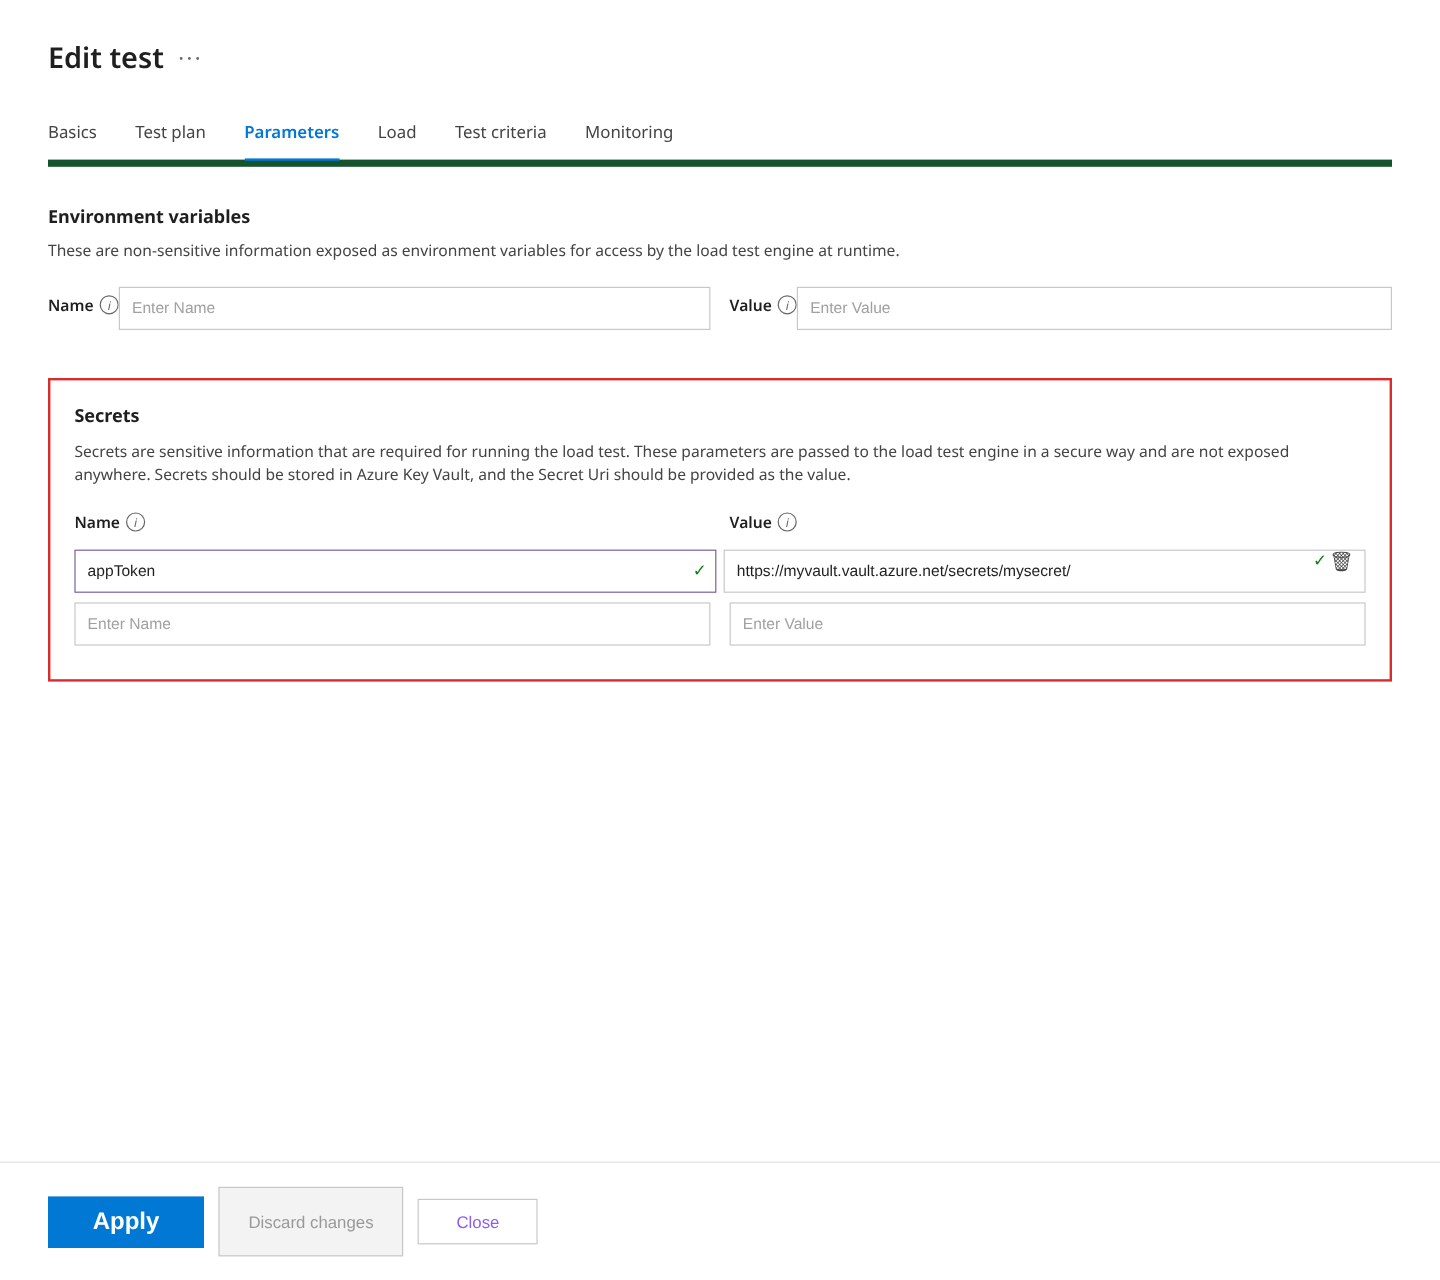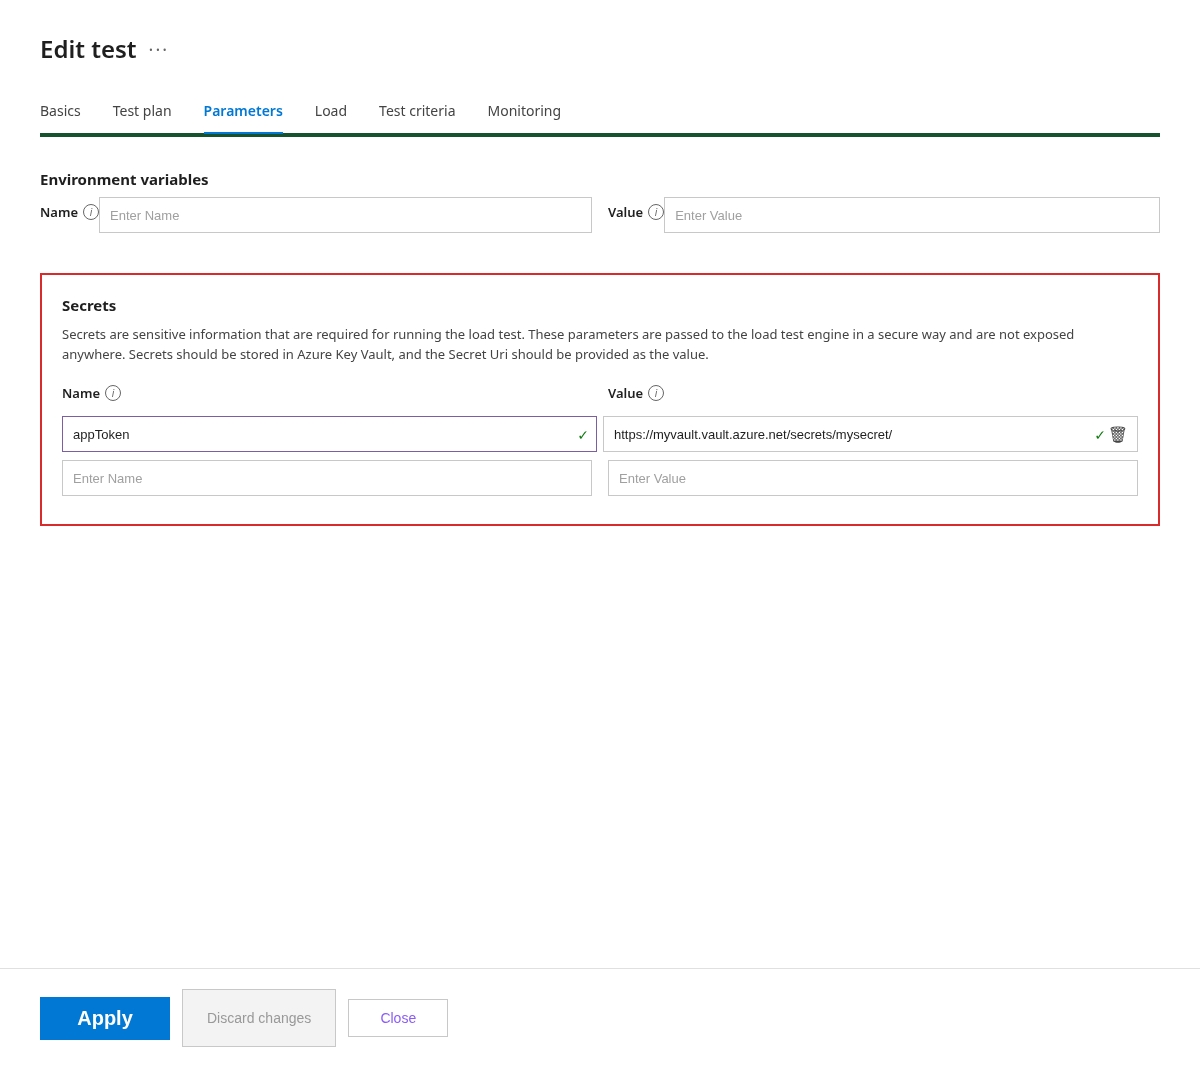--- a/index.html
+++ b/index.html
@@ -29,21 +29,21 @@
     }
     .more-icon {
       color: #666;
       font-size: 18px;
       cursor: pointer;
       letter-spacing: 2px;
     }
     .tabs {
       display: flex;
       gap: 32px;
-      border-bottom: 4px solid #14532d;
+      border-bottom: 6px solid #14532d;
       margin-bottom: 32px;
       align-items: center;
     }
     .tab {
       padding: 8px 0 12px 0;
       font-size: 14px;
       cursor: pointer;
       color: #444;
       border-bottom: 2px solid transparent;
       margin-bottom: -1px;
@@ -113,21 +113,21 @@
     }
     .input-value-row {
       display: flex;
       gap: 6px;
       align-items: stretch;
       margin-bottom: 8px;
     }
     .value-input-wrap {
       position: relative;
       display: flex;
-      align-items: center;
+      align-items: flex-start;
       flex: 1;
     }
     .value-input-wrap input {
       flex: 1;
       height: 36px;
       border: 1px solid #c8c8c8;
       padding: 6px 50px 6px 10px;
       font-size: 13px;
       color: #1f1f1f;
       background: #fff;
@@ -238,20 +238,21 @@
     <div class="tab">Basics</div>
     <div class="tab">Test plan</div>
     <div class="tab active">Parameters</div>
     <div class="tab">Load</div>
     <div class="tab">Test criteria</div>
     <div class="tab">Monitoring</div>
   </nav>
 
   <div class="env-section">
     <div class="section-title">Environment variables</div>
+    <div class="section-desc">These are non-sensitive information exposed as environment variables for access by the load test engine at runtime.</div>
     <div class="field-row">
       <div class="field-group">
         <div class="field-label">
           <span>Name</span>
           <span class="info-icon">i</span>
         </div>
         <input class="field-input" type="text" placeholder="Enter Name" style="">
       </div>
       <div class="field-group">
         <div class="field-label">

